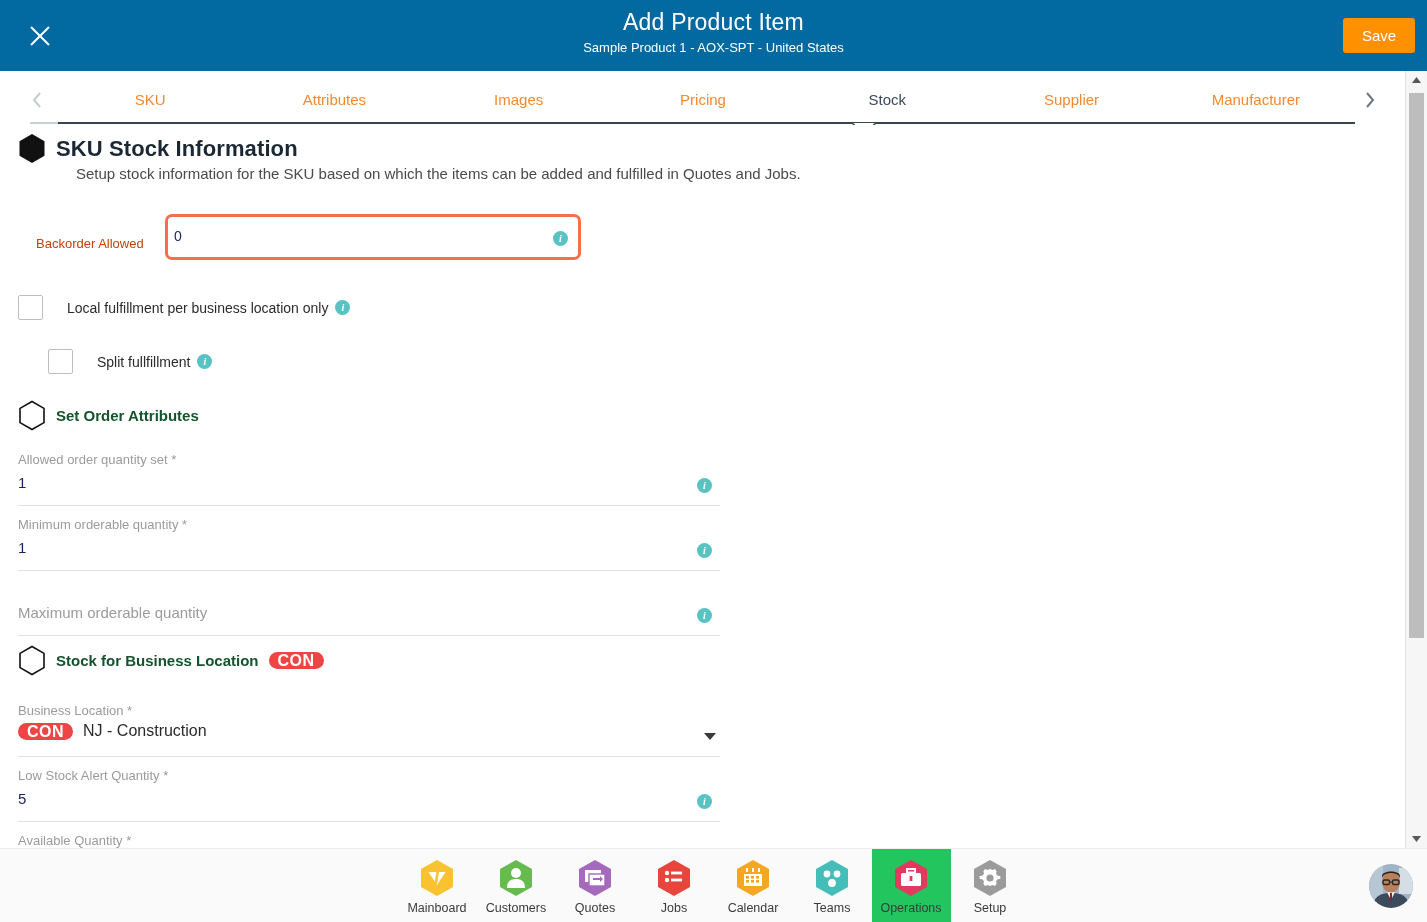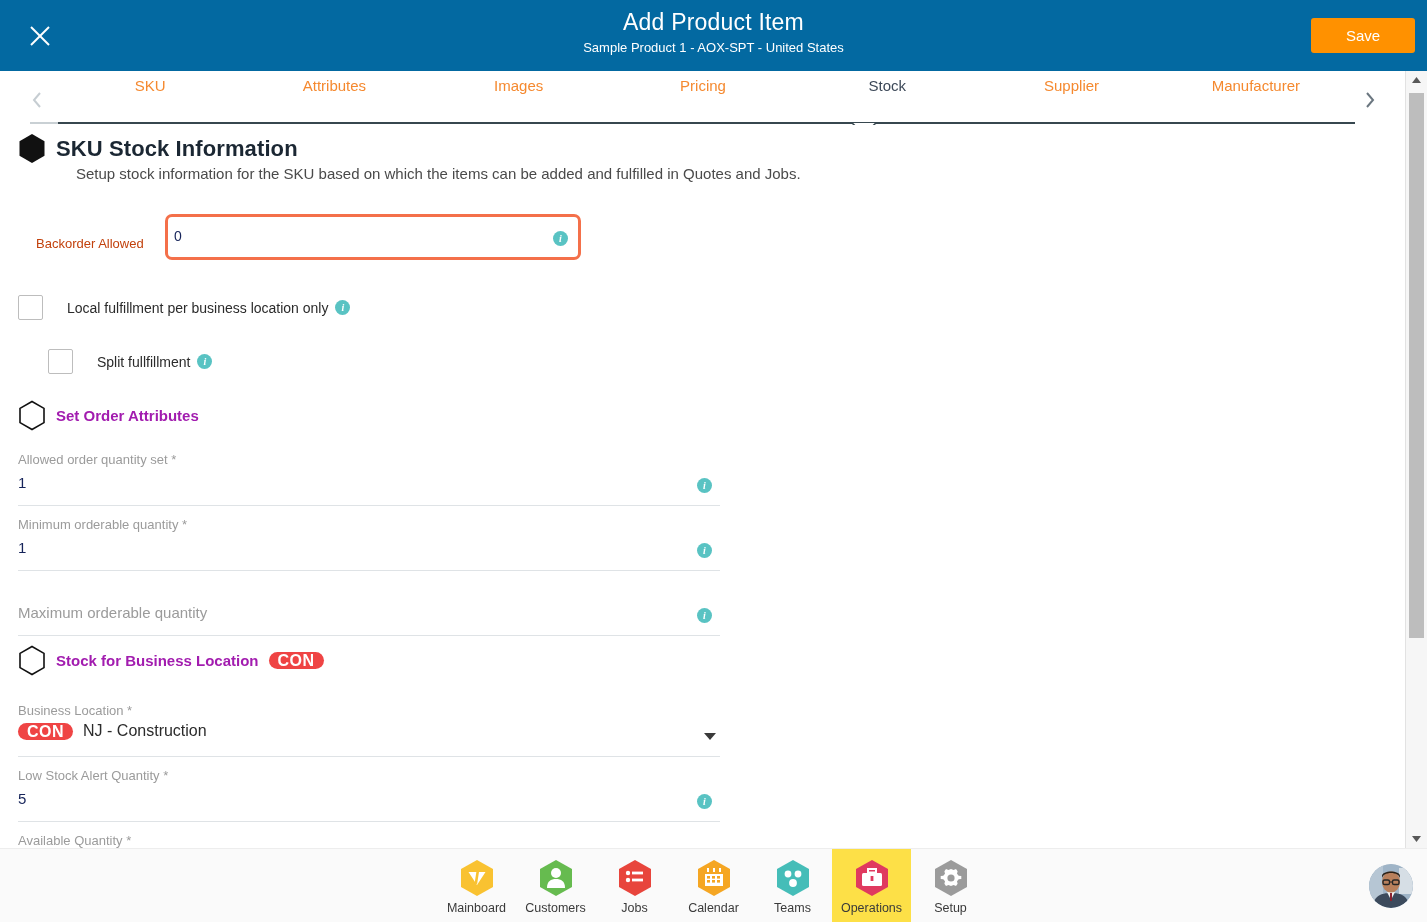--- a/index.html
+++ b/index.html
@@ -36,21 +36,21 @@
     margin-top: 9px;
     line-height: 27px;
   }
   .title-sub {
     font-size: 13px; font-weight: 400;
     margin-top: 4px; line-height: 16px;
     color: #ffffff;
   }
   .save-btn {
     position: absolute; right: 12px; top: 18px;
-    width: 104px; height: 35px;
+    width: 72px; height: 35px;
     background: #ff9100;
     color: #ffffff;
     border: none; border-radius: 3px;
     font-size: 15px; font-family: "Liberation Sans", sans-serif;
     cursor: pointer;
   }
 
   
   .tabstrip {
     position: absolute; top: 71px; left: 0;
@@ -69,21 +69,21 @@
     position: absolute; left: 58px; top: 0;
     width: 1290px; height: 52px;
     display: flex; align-items: center;
   }
   .tab {
     flex: 1 1 0;
     text-align: center;
     font-size: 15px;
     color: #f5892f;
     cursor: pointer;
-    padding-top: 6px;
+    padding-top: 20px;
     height: 52px;
     white-space: nowrap;
   }
   .tab.active { color: #3c4858; }
   .tab-underline {
     position: absolute; left: 30px; top: 51px;
     width: 1325px; height: 2px;
     background: #37474f;
   }
   .tab-underline-fade {
@@ -109,21 +109,21 @@
     display: flex; align-items: center;
     gap: 10px;
   }
   .hex-solid { flex: 0 0 auto; }
   .hex-outline { flex: 0 0 auto; }
   .section-title-lg {
     font-size: 22px; font-weight: bold; color: #1b2733;
     letter-spacing: .1px;
   }
   .section-title-sm {
-    font-size: 15px; font-weight: bold; color: #a21caf;
+    font-size: 15px; font-weight: bold; color: #14532d;
   }
   .section-desc {
     font-size: 15px; color: #4a4a4a;
     margin-left: 58px; margin-top: 1px;
   }
 
   
   .backorder-row {
     position: absolute; left: 0; top: 85px;
     width: 600px; height: 50px;
@@ -249,21 +249,21 @@
     display: flex; align-items: center; justify-content: center;
     gap: 0px;
   }
   .nav-item {
     width: 79px; height: 74px;
     display: flex; flex-direction: column;
     align-items: center; justify-content: center;
     gap: 3px;
     cursor: pointer;
   }
-  .nav-item.active { background: #fde047; }
+  .nav-item.active { background: #22c55e; }
   .nav-label {
     font-size: 12.5px; color: #3a3a3a;
   }
   .avatar {
     position: absolute; right: 14px; top: 15px;
     width: 44px; height: 44px;
     border-radius: 50%;
     overflow: hidden;
     cursor: pointer;
     background: #b9c6d2;
@@ -437,20 +437,29 @@
 
     <div class="nav-item">
       <svg width="38" height="40" viewBox="0 0 38 40">
         <polygon points="19,2 35,11 35,29 19,38 3,29 3,11" fill="#66bb4f"></polygon>
         <circle cx="19" cy="15" r="5" fill="#ffffff"></circle>
         <path d="M10,30 C10,23 14,21 19,21 C24,21 28,23 28,30 Z" fill="#ffffff"></path>
       </svg>
       <div class="nav-label">Customers</div>
     </div>
 
+    <div class="nav-item">
+      <svg width="38" height="40" viewBox="0 0 38 40">
+        <polygon points="19,2 35,11 35,29 19,38 3,29 3,11" fill="#a569bd"></polygon>
+        <rect x="9" y="12" width="16" height="12" fill="#ffffff"></rect>
+        <rect x="13" y="16" width="16" height="12" fill="#ffffff" stroke="#a569bd" stroke-width="1.4"></rect>
+        <path d="M17,20 h7 v-2 l3,3 -3,3 v-2 h-7 z" fill="#a569bd"></path>
+      </svg>
+      <div class="nav-label">Quotes</div>
+    </div>
 
     <div class="nav-item">
       <svg width="38" height="40" viewBox="0 0 38 40">
         <polygon points="19,2 35,11 35,29 19,38 3,29 3,11" fill="#e8453c"></polygon>
         <circle cx="12" cy="15" r="2.2" fill="#ffffff"></circle>
         <rect x="16" y="13.6" width="11" height="2.8" fill="#ffffff"></rect>
         <circle cx="12" cy="22" r="2.2" fill="#ffffff"></circle>
         <rect x="16" y="20.6" width="11" height="2.8" fill="#ffffff"></rect>
         <circle cx="12" cy="28" r="0" fill="#ffffff"></circle>
       </svg>

